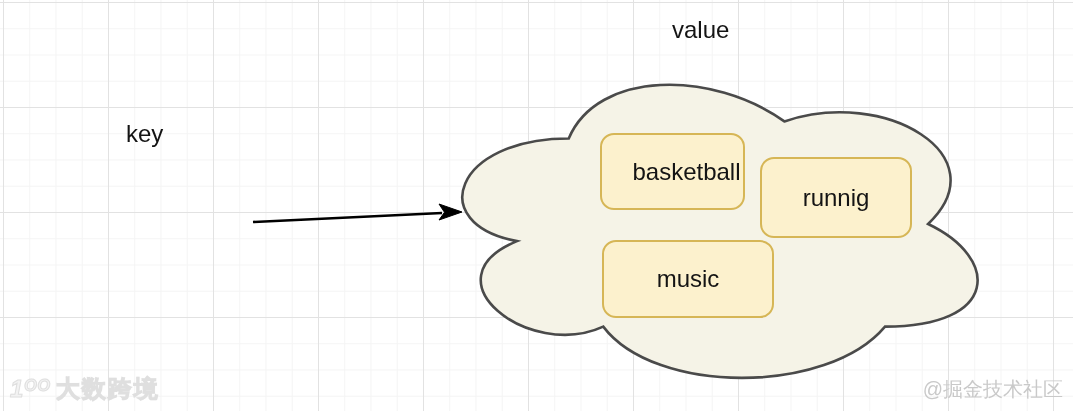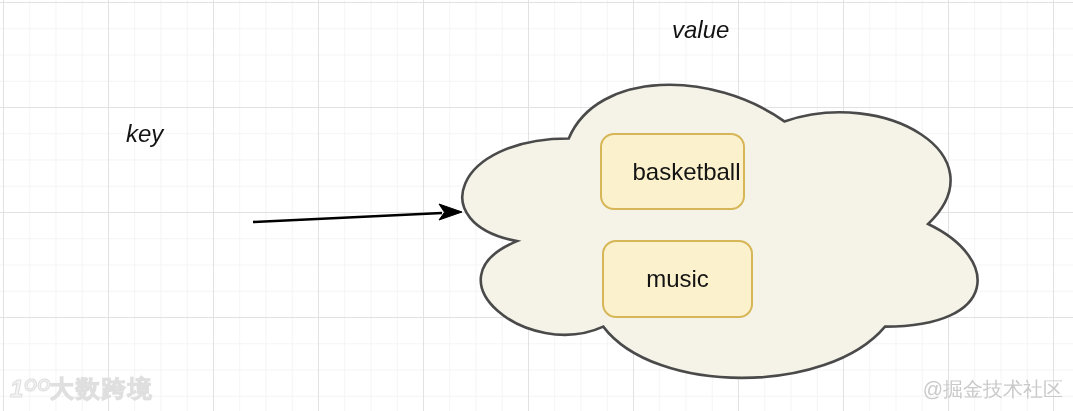--- a/index.html
+++ b/index.html
@@ -36,21 +36,20 @@
       linear-gradient(to bottom, var(--grid-minor) 1px, transparent 1px);
     background-size: 105px 105px, 105px 105px, 26.25px 26.25px, 26.25px 26.25px;
     background-position: 3px 2px, 3px 2px, 3px 2px, 3px 2px;
     overflow: hidden;
   }
   .free-label {
     position: absolute;
     font-size: 24px;
     color: var(--text);
     white-space: nowrap;
-    font-style: italic;
   }
   .label-key   { left: 126px; top: 120px; }
   .label-value { left: 672px; top: 16px; }
 
   .key-node {
     position: absolute;
     left: 43px; top: 183px;
     width: 208px; height: 82px;
     background: var(--key-node-fill);
     border: 3px solid var(--key-node-stroke);
@@ -84,21 +83,21 @@
     border-radius: 14px;
     display: flex;
     align-items: center;
     justify-content: center;
     font-size: 24px;
     color: var(--text);
     z-index: 2;
   }
   .item-basketball { left: 600px; top: 133px; width: 145px; height: 77px; padding-left: 28px; }
   .item-runnig     { left: 760px; top: 157px; width: 152px; height: 81px; }
-  .item-music      { left: 602px; top: 240px; width: 151px; height: 78px; }
+  .item-music      { left: 602px; top: 240px; width: 172px; height: 78px; }
 
   .arrow-svg {
     position: absolute;
     left: 0; top: 0;
     width: 1073px; height: 411px;
     z-index: 4;
     pointer-events: none;
   }
   .arrow-line { stroke: var(--arrow); stroke-width: 2.6; fill: none; }
   .arrow-head { fill: var(--arrow); stroke: var(--arrow); stroke-width: 1; }
@@ -110,20 +109,21 @@
     font-weight: 700;
     letter-spacing: 2px;
     color: var(--watermark-left);
     -webkit-text-stroke: 1px var(--watermark-left-outline);
     text-shadow: 0 0 1px var(--watermark-left-outline);
     z-index: 5;
     white-space: nowrap;
   }
   .watermark-left .logo-glyph {
     font-style: italic;
+    margin-right: 6px;
     letter-spacing: 0;
   }
   .watermark-right {
     position: absolute;
     right: 10px; bottom: 8px;
     font-size: 20px;
     color: var(--watermark-right);
     z-index: 5;
     white-space: nowrap;
   }
@@ -147,20 +147,21 @@
   <div class="free-label label-key">key</div>
   <div class="free-label label-value">value</div>
 
 
   <svg class="arrow-svg" viewBox="0 0 1073 411" xmlns="http://www.w3.org/2000/svg">
     <line class="arrow-line" x1="253" y1="222" x2="442" y2="213"></line>
     <polygon class="arrow-head" points="462,212 439,204 444.5,212.3 439,220"></polygon>
   </svg>
 
   <div class="value-item item-basketball">basketball</div>
+  <div class="value-item item-runnig">runnig</div>
   <div class="value-item item-music">music</div>
 
   <div class="watermark-left">
     <span class="logo-glyph">1ᴼᴼ</span><span>大数跨境</span>
   </div>
   <div class="watermark-right">@掘金技术社区</div>
 
 </div>
 
 </body></html>

